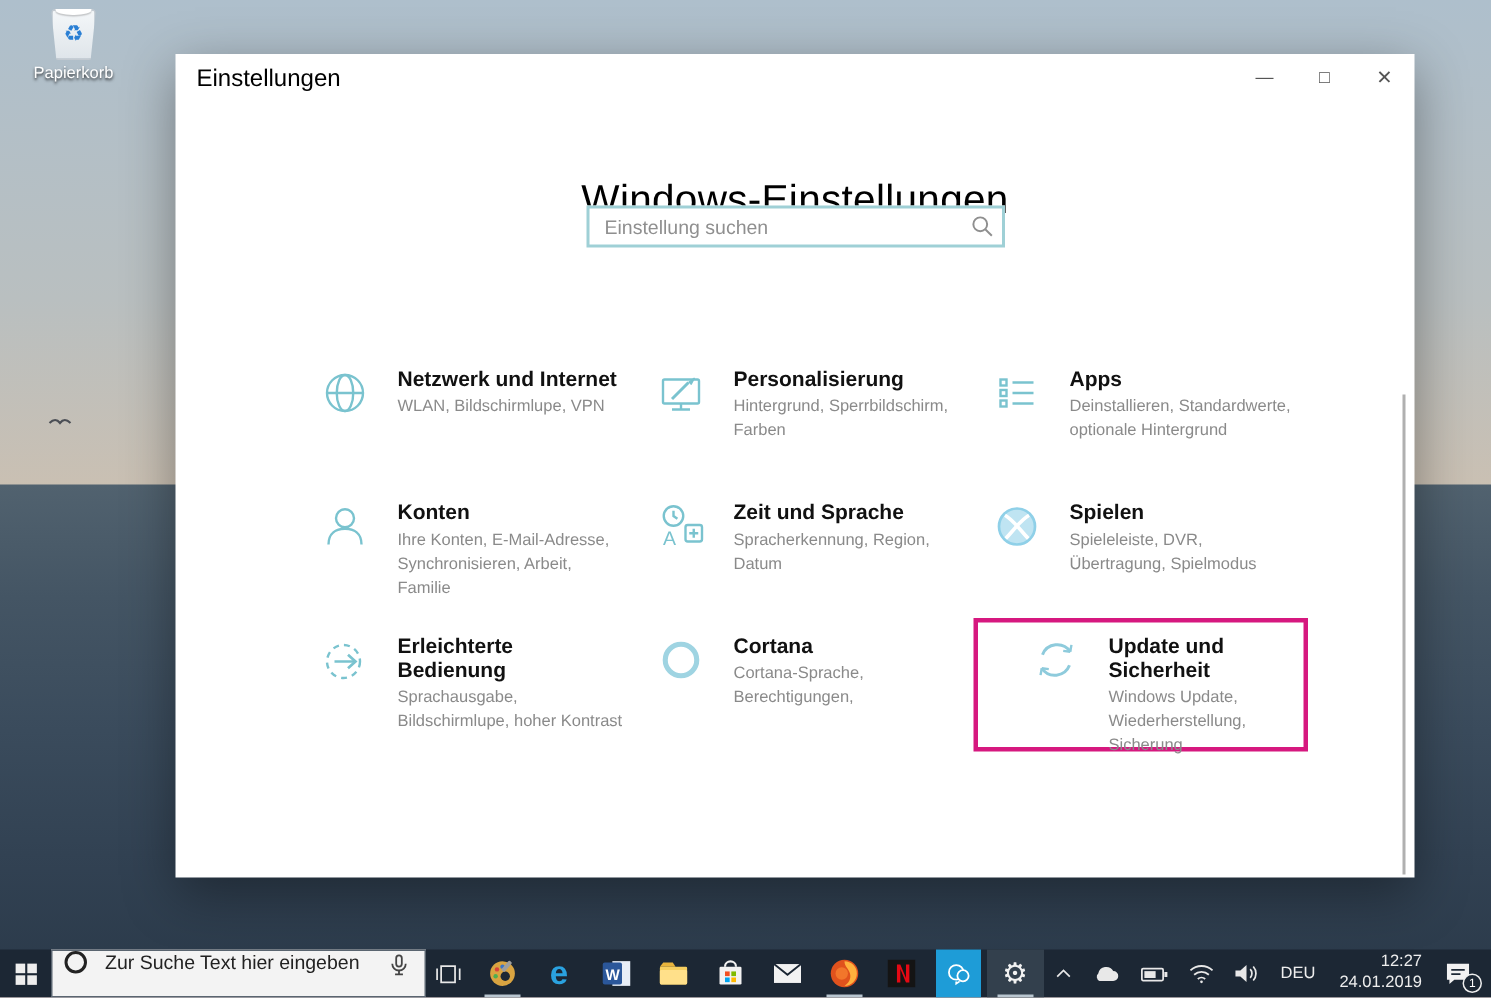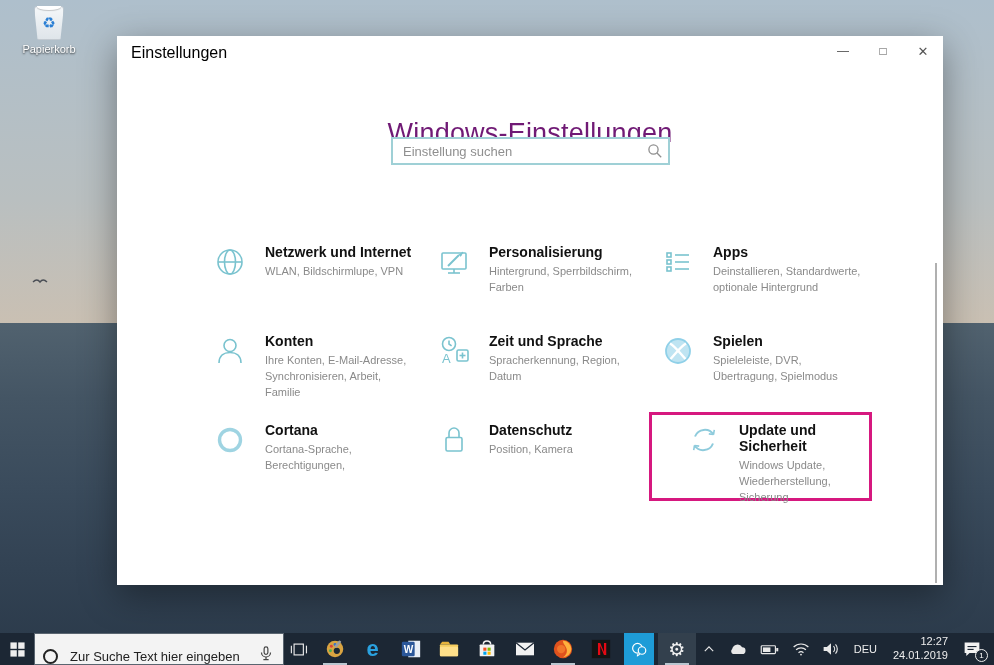--- a/index.html
+++ b/index.html
@@ -29,21 +29,21 @@
   .win { position:absolute; left:117px; top:36px; width:826px; height:549px; background:#fff;
     box-shadow:0 10px 34px rgba(0,0,0,.38); }
   .titlebar { position:absolute; left:0; top:0; right:0; height:30px; }
   .win-title { position:absolute; left:14px; top:8px; font-size:16px; color:#000; }
   .controls { position:absolute; right:0; top:0; height:30px; display:flex; }
   .ctl { width:40px; height:30px; display:flex; align-items:center; justify-content:center;
     font-size:12px; color:#555; cursor:default; }
   .ctl.close { font-size:13px; }
 
   .heading { position:absolute; left:0; right:0; top:82px; text-align:center;
-    font-size:27px; font-weight:300; color:#701a75; letter-spacing:.2px; }
+    font-size:27px; font-weight:300; color:#000000; letter-spacing:.2px; }
 
   .searchwrap { position:absolute; left:274px; top:101px; width:279px; height:28px; }
   .searchwrap input { width:100%; height:100%; border:2px solid #9fd0d6; background:#fff;
     font-size:13px; color:#333; padding:0 28px 0 10px; outline:none; font-family:"Liberation Sans", sans-serif; }
   .searchwrap input::placeholder { color:#8f8f8f; }
   .searchwrap .mag { position:absolute; right:7px; top:6px; }
 
   .grid { position:absolute; left:84px; top:198px; display:grid;
     grid-template-columns:224px 224px 223px; grid-auto-rows:89px; }
   .tile { display:flex; align-items:flex-start; border:3px solid transparent; padding:5px 7px; cursor:pointer; }
@@ -52,21 +52,21 @@
   .tile .txt { padding-top:2px; }
   .tile .t { font-size:14px; color:#111; margin-bottom:4px;font-weight:bold; }
   .tile .s { font-size:11px; color:#8a8a8a; line-height:1.45; max-width:172px; }
 
   .scrollhint { position:absolute; right:6px; top:227px; width:2px; height:320px; background:#6f6f6f; opacity:.55; }
 
   
   .taskbar { position:absolute; left:0; bottom:0; width:994px; height:32px; background:#1c2734;
     display:flex; align-items:stretch; }
   .tb-start { width:40px; display:flex; align-items:center; justify-content:center; }
-  .tb-search { width:290px; background:#f3f3f3; border:1px solid #5a6570; display:flex; align-items:flex-end;
+  .tb-search { width:290px; background:#f3f3f3; border:1px solid #5a6570; display:flex; align-items:flex-start;
     padding:0 8px; }
   .tb-search .ring { width:15px; height:15px; border:2px solid #222; border-radius:50%; flex:0 0 auto; }
   .tb-search .stext { margin-left:12px; font-size:13px; color:#222; flex:1; white-space:nowrap; overflow:hidden; }
   .tb-search .mic { flex:0 0 auto; }
   .tb-apps { display:flex; align-items:stretch; }
   .tb-btn { width:38px; display:flex; align-items:center; justify-content:center; position:relative; }
   .tb-btn.narrow { width:32px; }
   .tb-btn.active::after { content:""; position:absolute; left:7px; right:7px; bottom:0; height:2px; background:#b9c6d0; }
   .tb-btn.openbg { background:#33404d; }
   .tb-btn.bluebg { background:#1e9cd7; width:30px; margin:0 4px; }
@@ -196,41 +196,42 @@
           <circle cx="19" cy="19" r="12" fill="#bfe4f2" stroke="#8fd0e8"></circle>
           <path d="M11,11.5 c6,3.5 11,11 15.5,15.5" stroke="#fff" stroke-width="2.4"></path>
           <path d="M27,11.5 c-6,3.5 -11,11 -15.5,15.5" stroke="#fff" stroke-width="2.4"></path>
         </svg>
         <div class="txt">
             <div class="t">Spielen</div>
         <div class="s">Spieleleiste, DVR, Übertragung, Spielmodus</div>
           </div>
       </div>
 
+      <div class="tile">
+        <svg class="cicon" width="38" height="38" viewBox="0 0 38 38" fill="none" stroke="#7ac3cf" stroke-width="1.6">
+          <circle cx="18" cy="20" r="11" stroke-dasharray="4 3.4"></circle>
+          <path d="M12,20 H25" stroke-width="1.8"></path>
+            <path d="M21,15.5 L26,20 L21,24.5" stroke-width="1.8"></path>
+        </svg>
+        <div class="txt">
+            <div class="t">Erleichterte Bedienung</div>
+        <div class="s">Sprachausgabe, Bildschirmlupe, hoher Kontrast</div>
+          </div>
+      </div>
 
       <div class="tile">
         <svg class="cicon" width="38" height="38" viewBox="0 0 38 38" fill="none">
           <circle cx="19" cy="19" r="10.5" stroke="#9fd4e2" stroke-width="3.4"></circle>
         </svg>
         <div class="txt">
             <div class="t">Cortana</div>
         <div class="s">Cortana-Sprache, Berechtigungen,</div>
           </div>
       </div>
 
-      <div class="tile">
-        <svg class="cicon" width="38" height="38" viewBox="0 0 38 38" fill="none" stroke="#7ac3cf" stroke-width="1.6">
-          <rect x="11" y="16.5" width="16" height="13.5" rx="1.5"></rect>
-            <path d="M14,16.5 v-4.5 a5,5 0 0 1 10,0 v4.5"></path>
-        </svg>
-        <div class="txt">
-            <div class="t">Datenschutz</div>
-        <div class="s">Position, Kamera</div>
-          </div>
-      </div>
 
       <div class="tile highlight">
         <svg class="cicon" width="38" height="38" viewBox="0 0 38 38" fill="none" stroke="#8ecbdc" stroke-width="2">
           <path d="M10,15.5 A10.5,10.5 0 0 1 28.5,13.5"></path>
             <path d="M28.5,13.5 l0.8,-4.6 M28.5,13.5 l-4.7,-0.6" stroke-width="1.6"></path>
           <path d="M28,22.5 A10.5,10.5 0 0 1 9.5,24.5"></path>
             <path d="M9.5,24.5 l-0.8,4.6 M9.5,24.5 l4.7,0.6" stroke-width="1.6"></path>
         </svg>
         <div class="txt">
             <div class="t">Update und Sicherheit</div>

